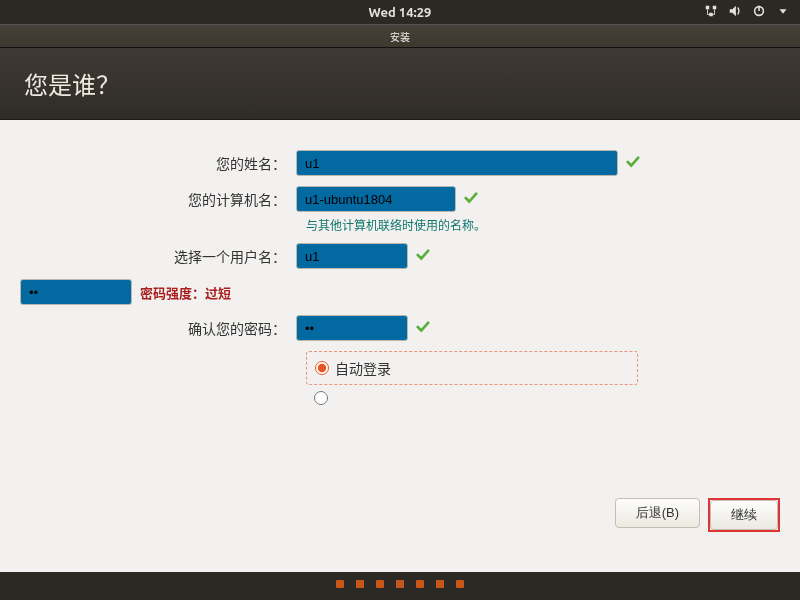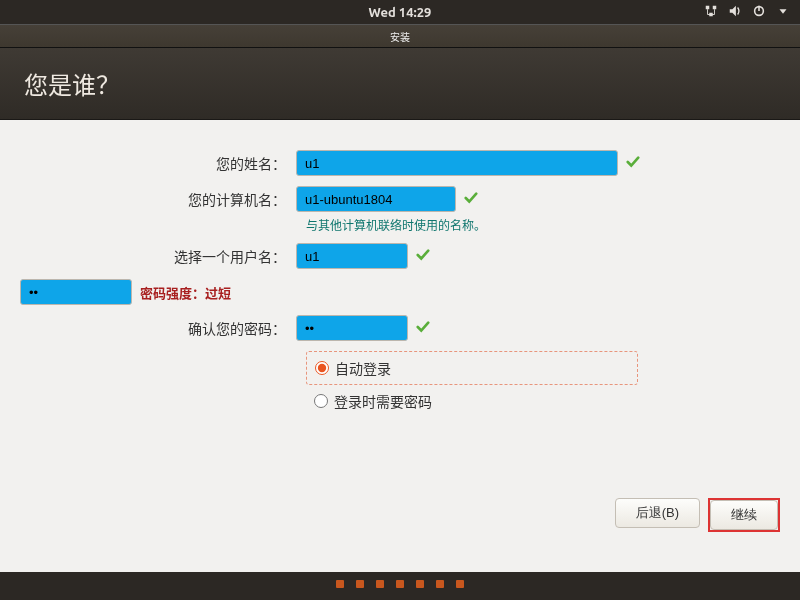--- a/index.html
+++ b/index.html
@@ -15,21 +15,21 @@
 
 
 .header-strip { background: linear-gradient(#3f3a34, #2f2b26); color: #efe9e1; padding: 18px 24px; font-size: 24px; border-bottom: 1px solid #1a1816; }
 
 
 .content { background: #f2f1ef; height: 452px; padding: 30px 20px 20px 20px; position: relative; }
 
 .form-row { display: flex; align-items: center; margin-bottom: 10px; }
 .form-label { width: 276px; text-align: right; padding-right: 10px; font-size: 14px; color: #333; }
 .input-wrap { display: flex; align-items: center; gap: 8px; }
-input[type=text], input[type=password] { height: 26px; border: 1px solid #bcb6ad; border-radius: 3px; padding: 0 8px; font-size: 13px; background: #0ea5e9; outline: none; }
+input[type=text], input[type=password] { height: 26px; border: 1px solid #bcb6ad; border-radius: 3px; padding: 0 8px; font-size: 13px; background: #0369a1; outline: none; }
 
 .check-icon svg { width: 14px; height: 14px; }
 .helper-text { font-size: 12px; color: #0f766e; margin-left: 286px; margin-top: -6px; margin-bottom: 10px; }
 .strength-text { font-size: 13px; font-weight: bold; color: #a82020; }
 
 .radio-group { margin-left: 286px; border: 1px dashed #e8957c; border-radius: 3px; width: 332px; padding: 4px 8px; }
 .radio-group.no-border { border: none; padding: 4px 8px; }
 .radio-row { display: flex; align-items: center; gap: 6px; font-size: 14px; color: #333; padding: 2px 0; }
 input[type=radio] { accent-color: #e95420; width: 14px; height: 14px; }
 
@@ -130,21 +130,20 @@
 
   <div class="radio-group">
     <label class="radio-row">
       <input type="radio" name="login" checked="" style="">
       <span>自动登录</span>
     </label>
   </div>
   <div class="radio-group no-border">
     <label class="radio-row">
       <input type="radio" name="login" style="">
-      <span>登录时需要密码</span>
     </label>
   </div>
 
   <div class="button-bar">
     <button class="btn">后退(B)</button>
     <div class="continue-highlight">
       <button class="btn">继续</button>
     </div>
   </div>
 

